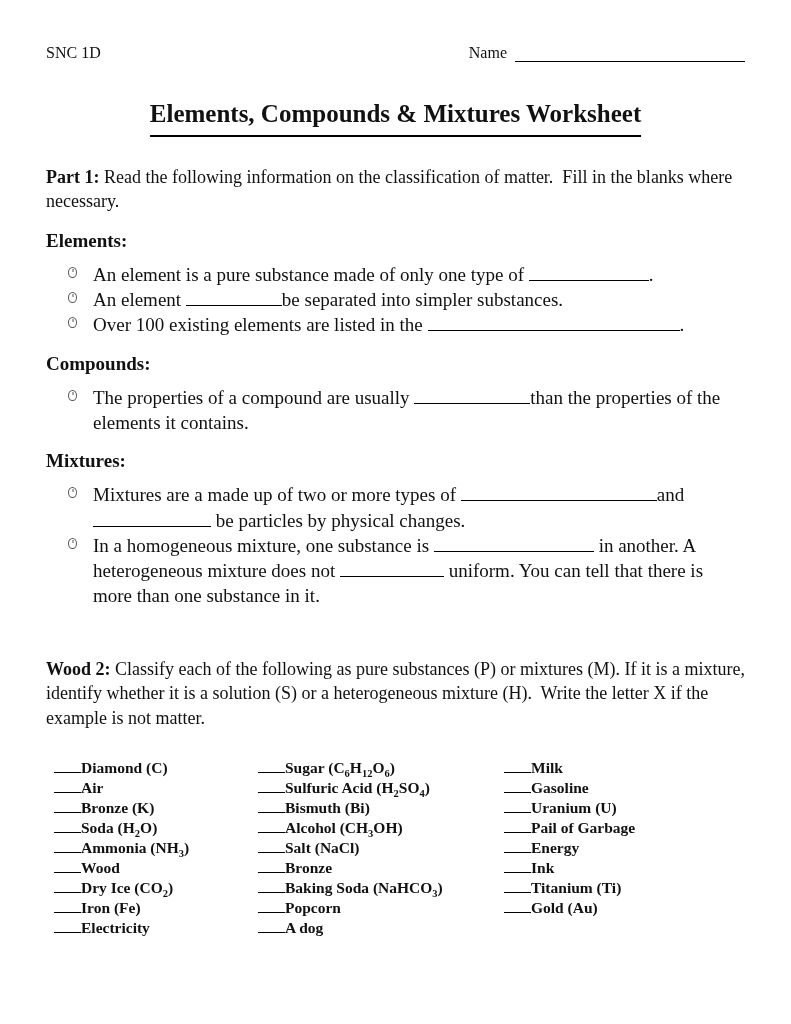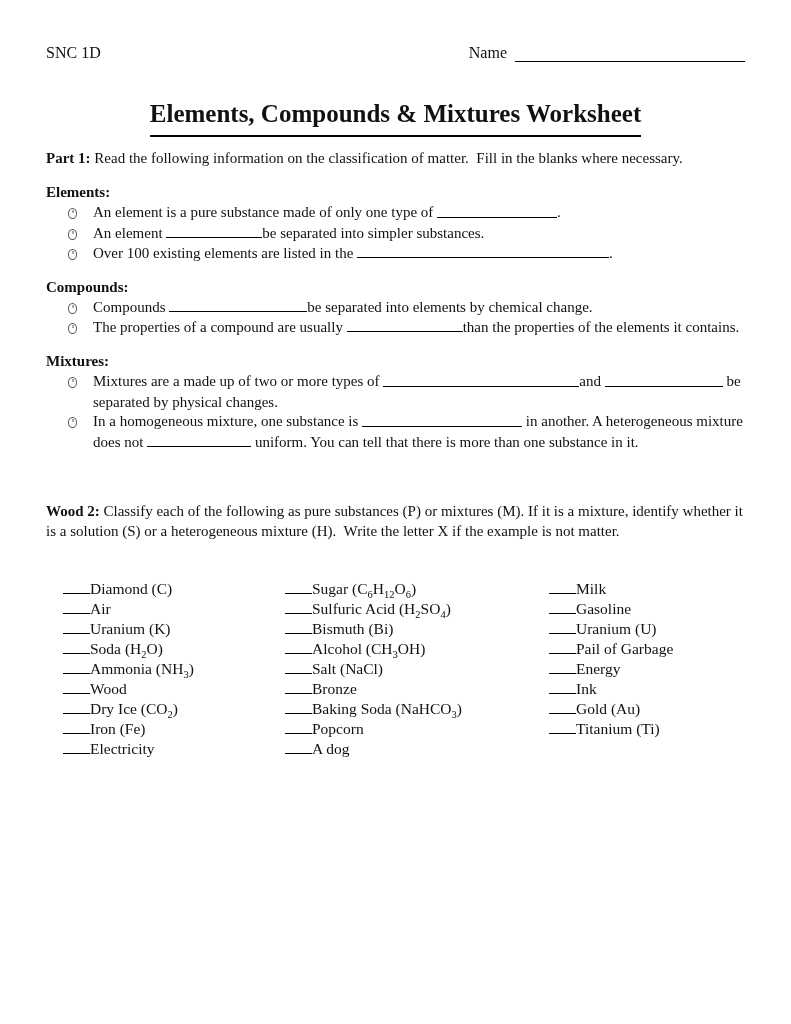--- a/index.html
+++ b/index.html
@@ -21,44 +21,44 @@
     display: inline-block;
     border-bottom: 1.5px solid #000;
     height: 0.95em;
     vertical-align: baseline;
   }
   .name-blank { border-bottom-width: 1px; width: 230px; }
 
   .title { margin: 38px 0 0 0; text-align: center; font-size: 25px; font-weight: bold; }
   .title .title-text { display: inline-block; border-bottom: 2.5px solid #000; padding-bottom: 7px; }
 
-  .part-intro { font-size: 15px; line-height: 1.36; margin: 11px 0 0 0; white-space: pre-wrap; }
+  .part-intro { font-size: 18px; line-height: 1.36; margin: 28px 0 0 0; white-space: pre-wrap; }
   .part-label { font-weight: bold; }
   .part2-intro { margin-top: 48px; }
 
   #part1-sections { margin-top: 16px; }
-  .section { margin-top: 15px; font-size: 15px; }
+  .section { margin-top: 15px; font-size: 19px; }
   .section-heading { font-weight: bold; }
-  ul.bullets { list-style: none; margin: 2px 0 0 0; padding: 0; }
+  ul.bullets { list-style: none; margin: 10px 0 0 0; padding: 0; }
   ul.bullets li { position: relative; padding-left: 47px; line-height: 1.33; }
 
   .clock {
     position: absolute; left: 22px; top: 5px;
     width: 9px; height: 11px;
     border: 1px solid #555;
     border-radius: 50%;
   }
   .clock::before {
     content: ""; position: absolute; left: 50%; top: 1px;
     width: 1px; height: 3px; background: #555;
     transform: translateX(-50%);
   }
 
   .columns { display: flex; margin-top: 20px; font-size: 15.5px; }
-  .columns ul { list-style: none; margin: 17px; padding: 0; }
+  .columns ul { list-style: none; margin: 8px; padding: 0; font-weight: bold; }
   .columns li { line-height: 20px; white-space: nowrap; }
   .col-1 { width: 188px; }
   .col-2 { width: 230px; }
   .col-3 { flex: 1; }
 
   sub { font-size: 10.5px; line-height: 0; }
 </style>
 </head>
 <body>
 
@@ -81,40 +81,39 @@
         <div class="section-heading">Elements:</div>
         <ul class="bullets">
           <li><span class="clock"></span><span>An element is a pure substance made of only one type of </span><span class="blank" style="width: 120px;"></span><span>.</span></li>
           <li><span class="clock"></span><span>An element </span><span class="blank" style="width: 96px;"></span><span>be separated into simpler substances.</span></li>
           <li><span class="clock"></span><span>Over 100 existing elements are listed in the </span><span class="blank" style="width: 252px;"></span><span>.</span></li>
         </ul>
       </div>
       <div class="section">
         <div class="section-heading">Compounds:</div>
         <ul class="bullets">
-          <li><span class="clock"></span><span>Compounds </span><span class="blank" style="width: 138px;"></span><span>be separated into elements by chemical change.</span></li>
           <li><span class="clock"></span><span>The properties of a compound are usually </span><span class="blank" style="width: 116px;"></span><span>than the properties of the elements it contains.</span></li>
         </ul>
       </div>
       <div class="section">
         <div class="section-heading">Mixtures:</div>
         <ul class="bullets">
-          <li><span class="clock"></span><span>Mixtures are a made up of two or more types of </span><span class="blank" style="width: 196px;"></span><span>and </span><span class="blank" style="width: 118px;"></span><span> be separated by physical changes.</span></li>
+          <li><span class="clock"></span><span>Mixtures are a made up of two or more types of </span><span class="blank" style="width: 196px;"></span><span>and </span><span class="blank" style="width: 118px;"></span><span> be particles by physical changes.</span></li>
           <li><span class="clock"></span><span>In a homogeneous mixture, one substance is </span><span class="blank" style="width: 160px;"></span><span> in another. A heterogeneous mixture does not </span><span class="blank" style="width: 104px;"></span><span> uniform. You can tell that there is more than one substance in it.</span></li>
         </ul>
       </div>
     </div>
 
   <p class="part-intro part2-intro"><span class="part-label">Wood 2:</span><span> Classify each of the following as pure substances (P) or mixtures (M). If it is a mixture, identify whether it is a solution (S) or a heterogeneous mixture (H).  Write the letter X if the example is not matter.</span></p>
 
   <div id="part2-columns" class="columns">
       <ul class="col-1">
         <li><span class="blank" style="width: 27px;"></span><span>Diamond (C)</span></li>
         <li><span class="blank" style="width: 27px;"></span><span>Air</span></li>
-        <li><span class="blank" style="width: 27px;"></span><span>Uranium (K)</span></li>
+        <li><span class="blank" style="width: 27px;"></span><span>Bronze (K)</span></li>
         <li><span class="blank" style="width: 27px;"></span><span>Soda (H</span><sub>2</sub><span>O)</span></li>
         <li><span class="blank" style="width: 27px;"></span><span>Ammonia (NH</span><sub>3</sub><span>)</span></li>
         <li><span class="blank" style="width: 27px;"></span><span>Wood</span></li>
         <li><span class="blank" style="width: 27px;"></span><span>Dry Ice (CO</span><sub>2</sub><span>)</span></li>
         <li><span class="blank" style="width: 27px;"></span><span>Iron (Fe)</span></li>
         <li><span class="blank" style="width: 27px;"></span><span>Electricity</span></li>
       </ul>
       <ul class="col-2">
         <li><span class="blank" style="width: 27px;"></span><span>Sugar (C</span><sub>6</sub><span>H</span><sub>12</sub><span>O</span><sub>6</sub><span>)</span></li>
         <li><span class="blank" style="width: 27px;"></span><span>Sulfuric Acid (H</span><sub>2</sub><span>SO</span><sub>4</sub><span>)</span></li>
@@ -126,18 +125,18 @@
         <li><span class="blank" style="width: 27px;"></span><span>Popcorn</span></li>
         <li><span class="blank" style="width: 27px;"></span><span>A dog</span></li>
       </ul>
       <ul class="col-3">
         <li><span class="blank" style="width: 27px;"></span><span>Milk</span></li>
         <li><span class="blank" style="width: 27px;"></span><span>Gasoline</span></li>
         <li><span class="blank" style="width: 27px;"></span><span>Uranium (U)</span></li>
         <li><span class="blank" style="width: 27px;"></span><span>Pail of Garbage</span></li>
         <li><span class="blank" style="width: 27px;"></span><span>Energy</span></li>
         <li><span class="blank" style="width: 27px;"></span><span>Ink</span></li>
+        <li><span class="blank" style="width: 27px;"></span><span>Titanium (Ti)</span></li>
         <li><span class="blank" style="width: 27px;"></span><span>Gold (Au)</span></li>
-        <li><span class="blank" style="width: 27px;"></span><span>Titanium (Ti)</span></li>
       </ul>
     </div>
 
 </div>
 
 </body></html>

